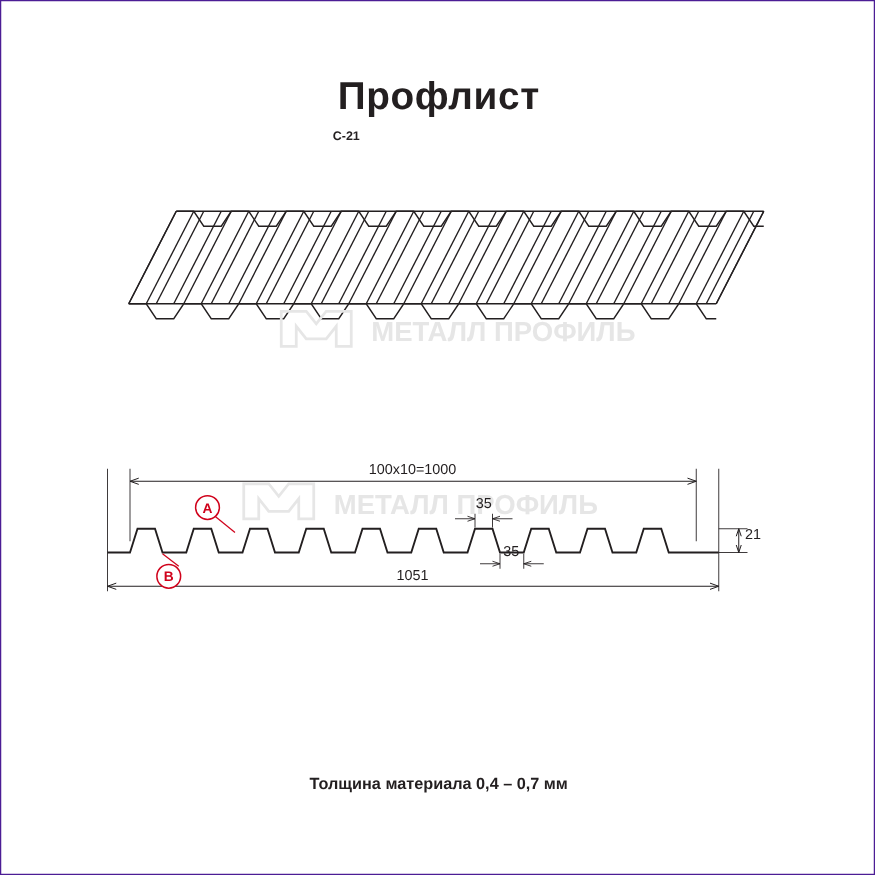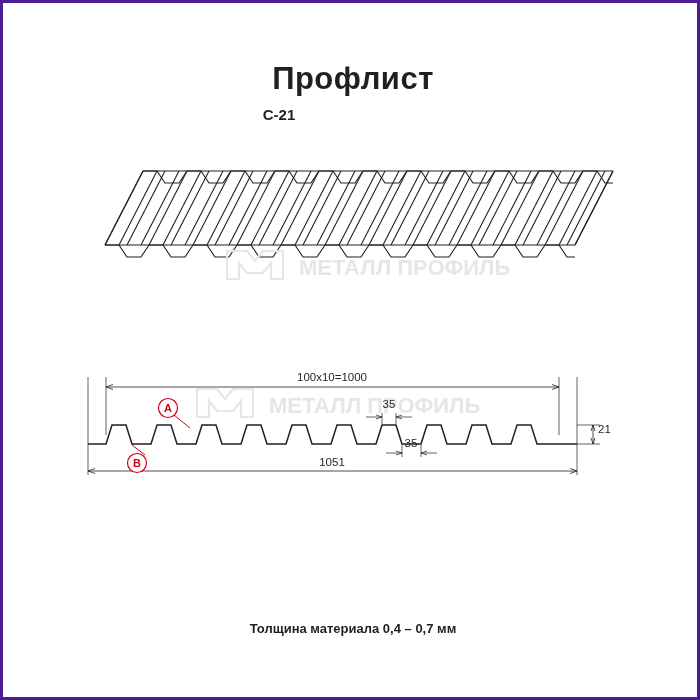--- a/index.html
+++ b/index.html
@@ -13,40 +13,40 @@
     font-family: "Liberation Sans", sans-serif;
     color: #231f20;
     overflow: hidden;
     position: relative;
   }
   .page {
     position: relative;
     width: 700px;
     height: 700px;
     box-sizing: border-box;
-    border: 3px solid #4c1d95;
+    border: 1px solid #4c1d95;
   }
   .title {
     position: absolute;
     top: 58px;
     left: 0;
     width: 700px;
     text-align: center;
     font-size: 31px;
     font-weight: bold;
     letter-spacing: 0.5px;
     color: #231f20;
   }
   .subtitle {
     position: absolute;
     top: 103px;
     left: 0;
     width: 552px;
     text-align: center;
-    font-size: 15px;
+    font-size: 10px;
     font-weight: bold;
     color: #231f20;
   }
   .footer-note {
     position: absolute;
     top: 618px;
     left: 0;
     width: 700px;
     text-align: center;
     font-size: 13px;

